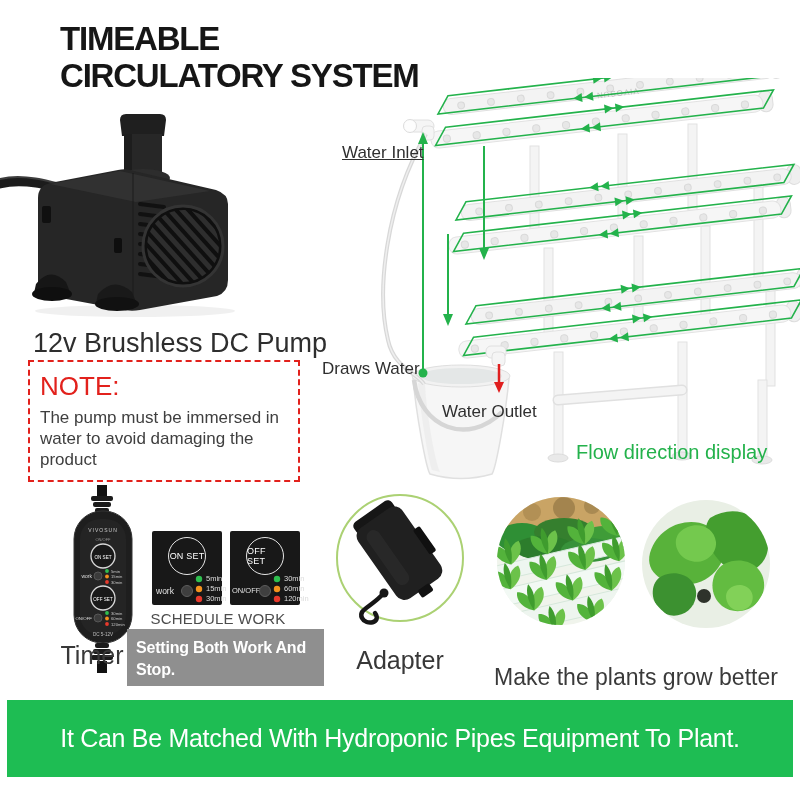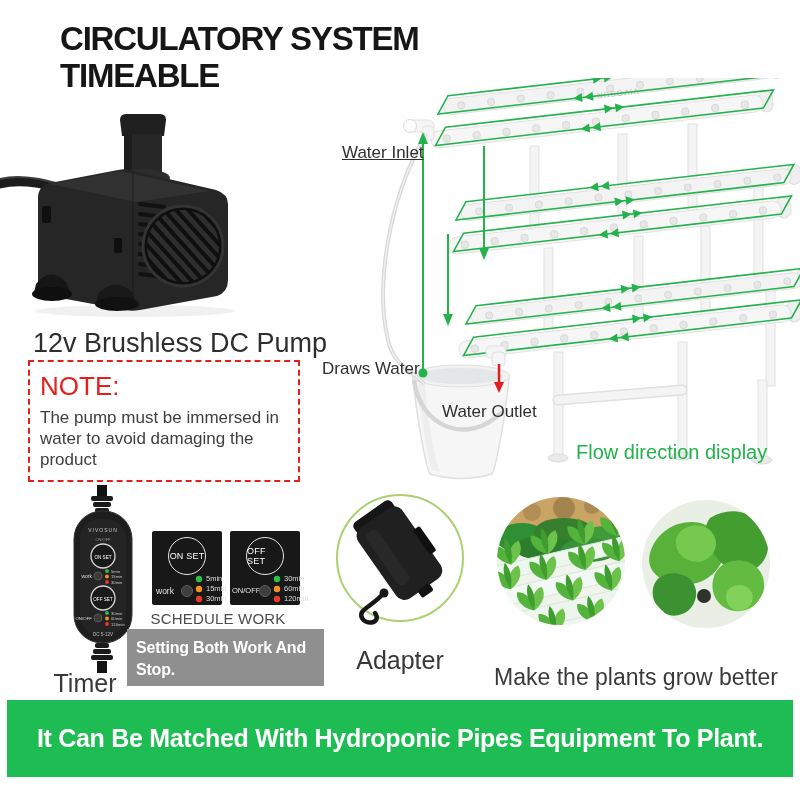--- a/index.html
+++ b/index.html
@@ -23,28 +23,28 @@
   .panel .setcircle{position:absolute;left:50%;top:6px;transform:translateX(-50%);width:36px;height:36px;border:1.5px solid #e6e6e6;border-radius:50%;color:#fff;font-size:9px;letter-spacing:.2px;display:flex;align-items:center;justify-content:center;}
   .panel .rowlabel{position:absolute;left:4px;top:55px;font-size:8.5px;color:#e3e3e3;}
   .panel .btndot{position:absolute;left:29px;top:54px;width:10px;height:10px;border-radius:50%;background:#3f3f3f;border:1px solid #5c5c5c;}
   .ledcol{position:absolute;left:43px;top:43px;display:flex;flex-direction:column;gap:1px;}
   .ledrow{display:flex;align-items:center;gap:3px;height:9px;}
   .ledrow span{font-size:7.5px;color:#dcdcdc;}
   .schedule{left:128px;top:610px;width:180px;text-align:center;font-size:15px;color:#4c4c4c;letter-spacing:.2px;}
   .graybox{left:127px;top:629px;width:197px;height:57px;background:var(--gray-box);color:#fff;font-weight:bold;font-size:16px;line-height:21.5px;letter-spacing:-.2px;padding:8px 0 0 9px;box-sizing:border-box;}
   
   .banner{left:7px;top:700px;width:786px;height:77px;background:var(--banner-green);display:flex;align-items:center;justify-content:center;}
-  .banner span{color:#fff;font-size:25px;font-weight:bold;letter-spacing:-.3px;text-align:center;}
+  .banner span{color:#fff;font-size:25px;font-weight:normal;letter-spacing:-.3px;text-align:center;}
 </style>
 </head>
 <body>
 
 <div class="abs title">
+  <div>TIMEABLE</div>
   <div>CIRCULATORY SYSTEM</div>
-  <div>TIMEABLE</div>
 </div>
 
 <svg class="abs" style="left:0;top:98px;" width="270" height="235" viewBox="0 0 270 235">
 
   <path d="M 0,86 C 30,78 62,92 110,104" stroke="#1c1c1c" stroke-width="9" fill="none" stroke-linecap="round"></path>
   <path d="M 0,81 C 30,74 60,87 104,98" stroke="#3d3d3d" stroke-width="2" fill="none"></path>
 
   <ellipse cx="135" cy="213" rx="100" ry="6" fill="#000" opacity="0.06"></ellipse>
 
   <path d="M 120,22 Q 120,16 126,16 L 160,16 Q 166,16 166,22 L 164,38 L 122,38 Z" fill="#1f1f1f"></path>
@@ -323,21 +323,21 @@
   <circle cx="62" cy="139" r="1.9" fill="#e8392c"></circle>
   <text x="66" y="129.5" font-size="4.2" fill="#c4c4c4">30min</text>
   <text x="66" y="135" font-size="4.2" fill="#c4c4c4">60min</text>
   <text x="66" y="140.5" font-size="4.2" fill="#c4c4c4">120min</text>
   <text x="58" y="151" font-size="4.6" fill="#bbb" text-anchor="middle">DC 5-12V</text>
   <rect x="50" y="158" width="14" height="5" rx="2" fill="#1b1b1b"></rect>
   <rect x="48" y="164" width="18" height="5" rx="2" fill="#1b1b1b"></rect>
   <rect x="46" y="170" width="22" height="5" rx="2" fill="#1b1b1b"></rect>
   <rect x="52" y="176" width="10" height="12" fill="#121212"></rect>
 </svg>
-<div class="abs big-label" style="left:25px;top:641px;width:120px;margin-top:28px;">Timer</div>
+<div class="abs big-label" style="left:32px;top:641px;width:120px;">Timer</div>
 
 <div class="abs panel" style="left:152px;top:531px;">
   <div class="setcircle">ON SET</div>
   <div class="rowlabel">work</div>
   <div class="btndot"></div>
   <div class="ledcol">
     <div class="ledrow">
         <svg width="8" height="8">
           <circle cx="4" cy="4" r="3.2" fill="#2fbf4f"></circle>
         </svg>

